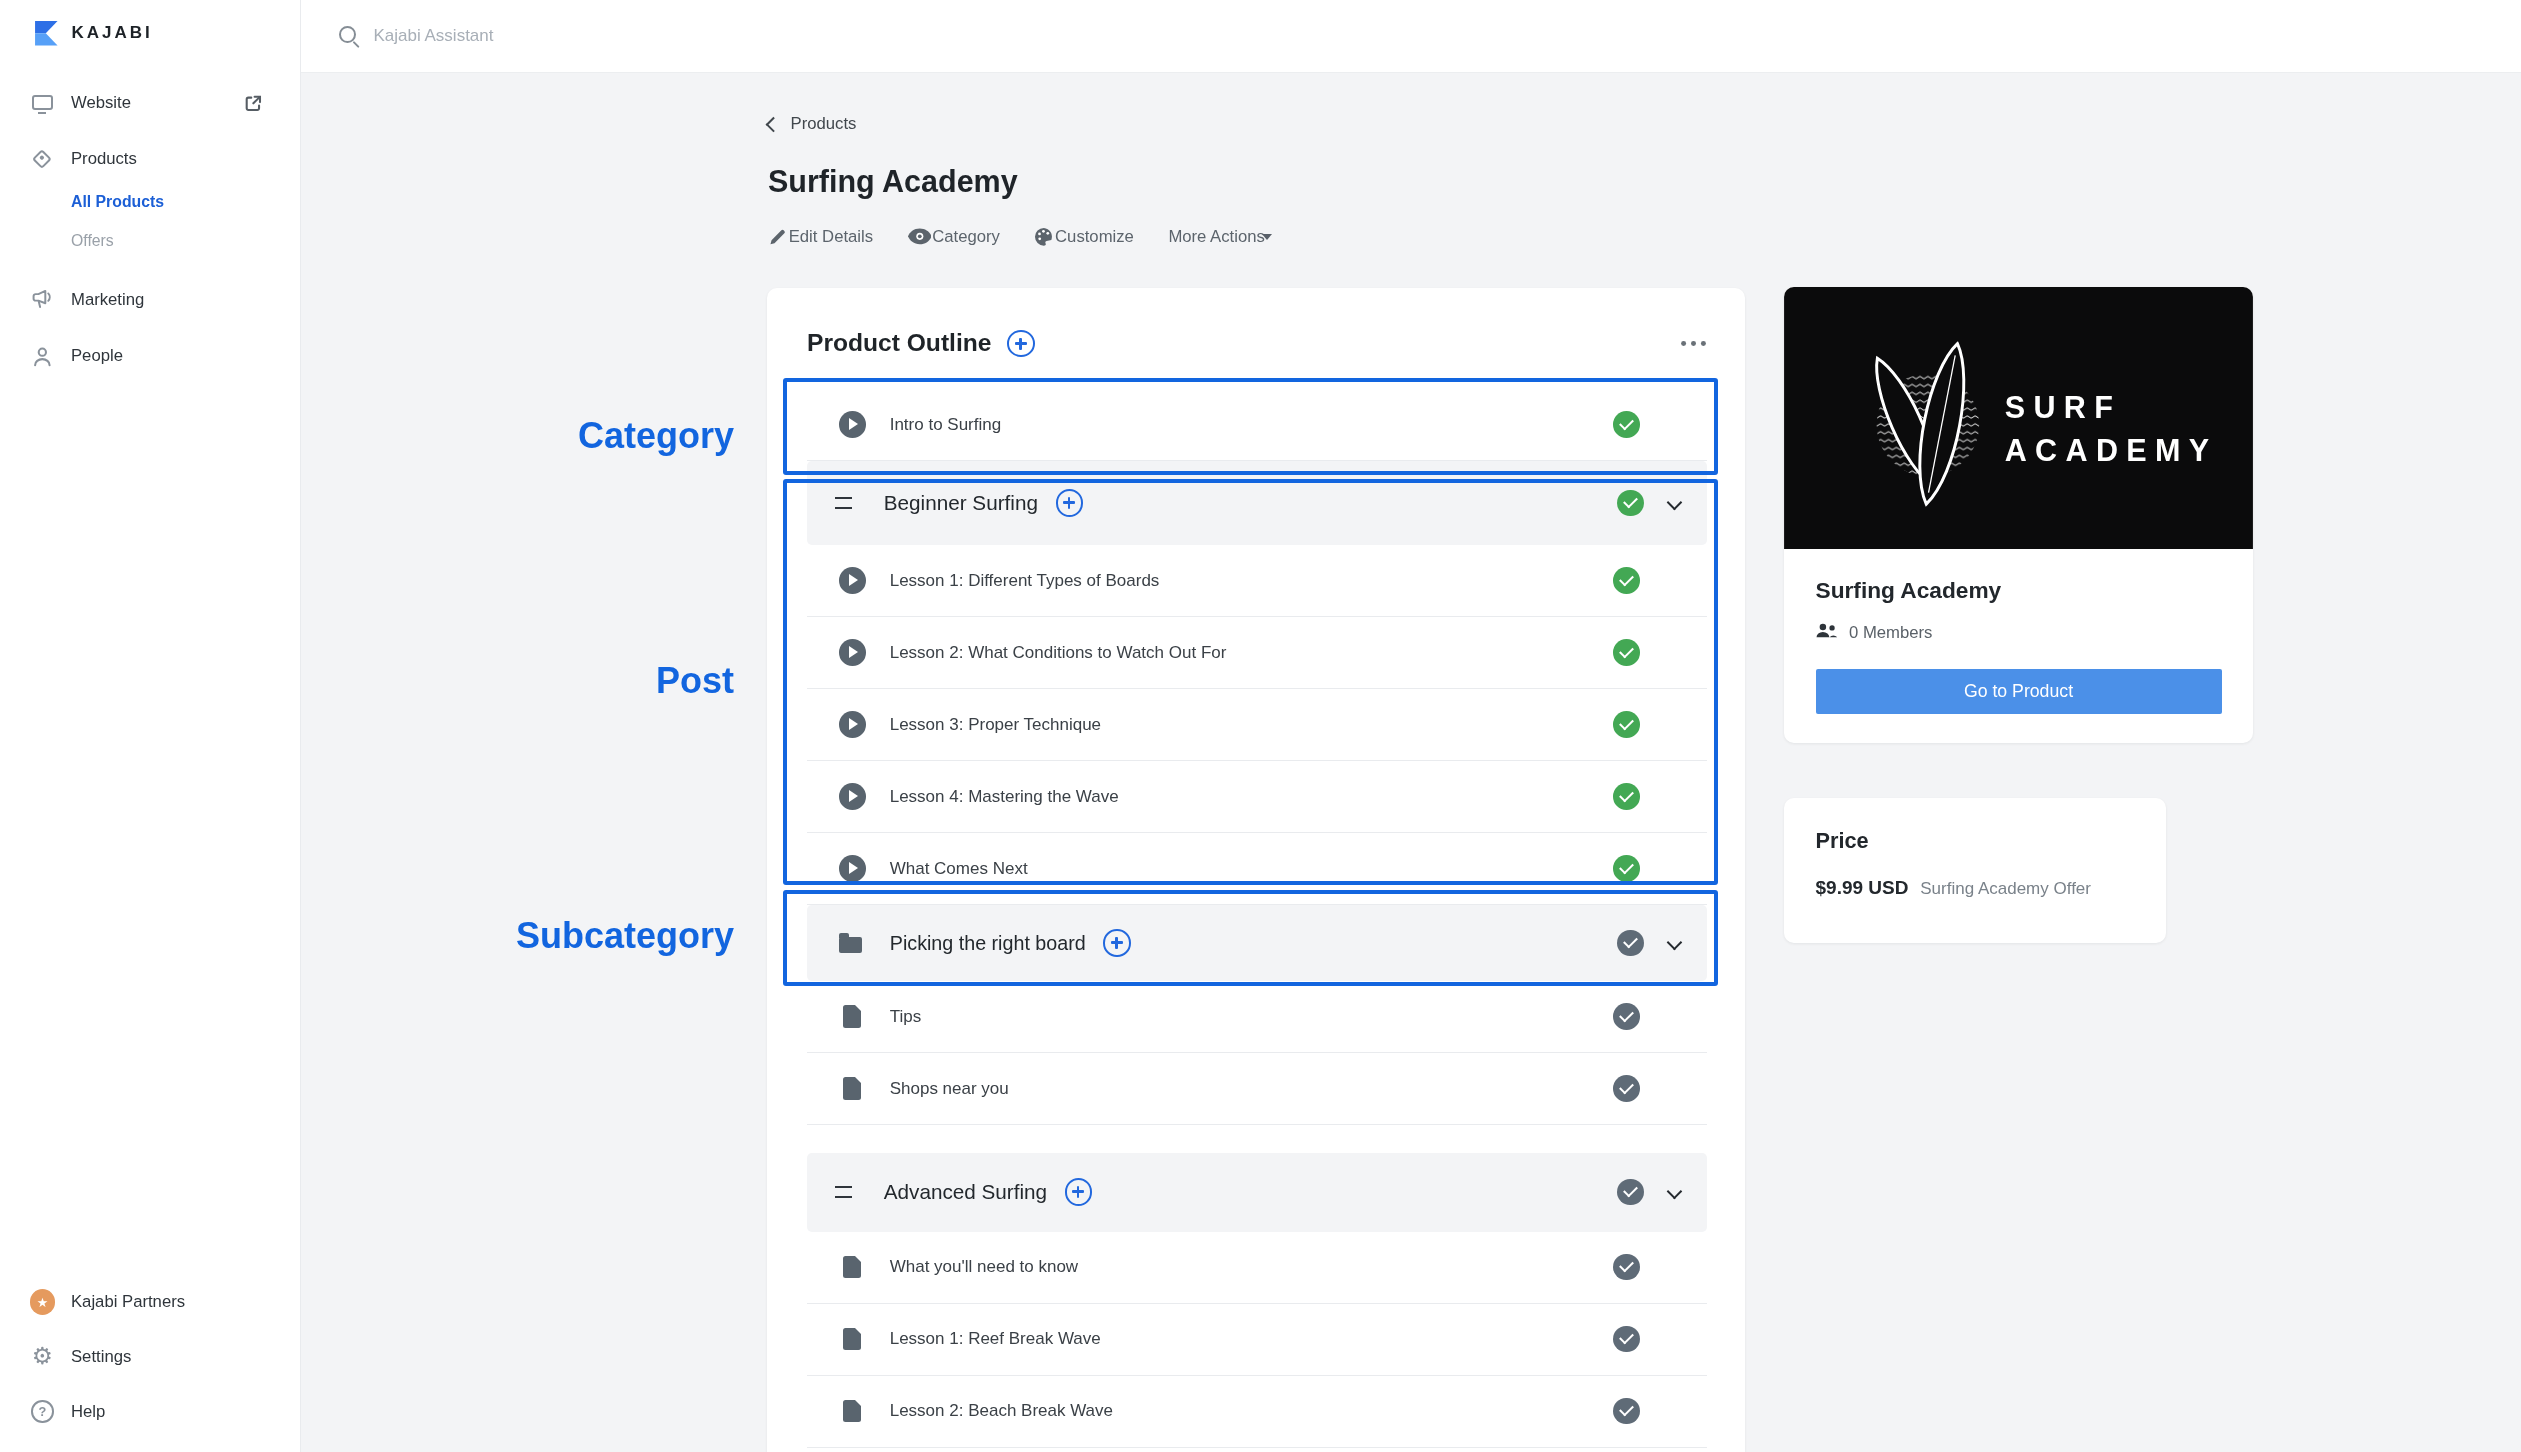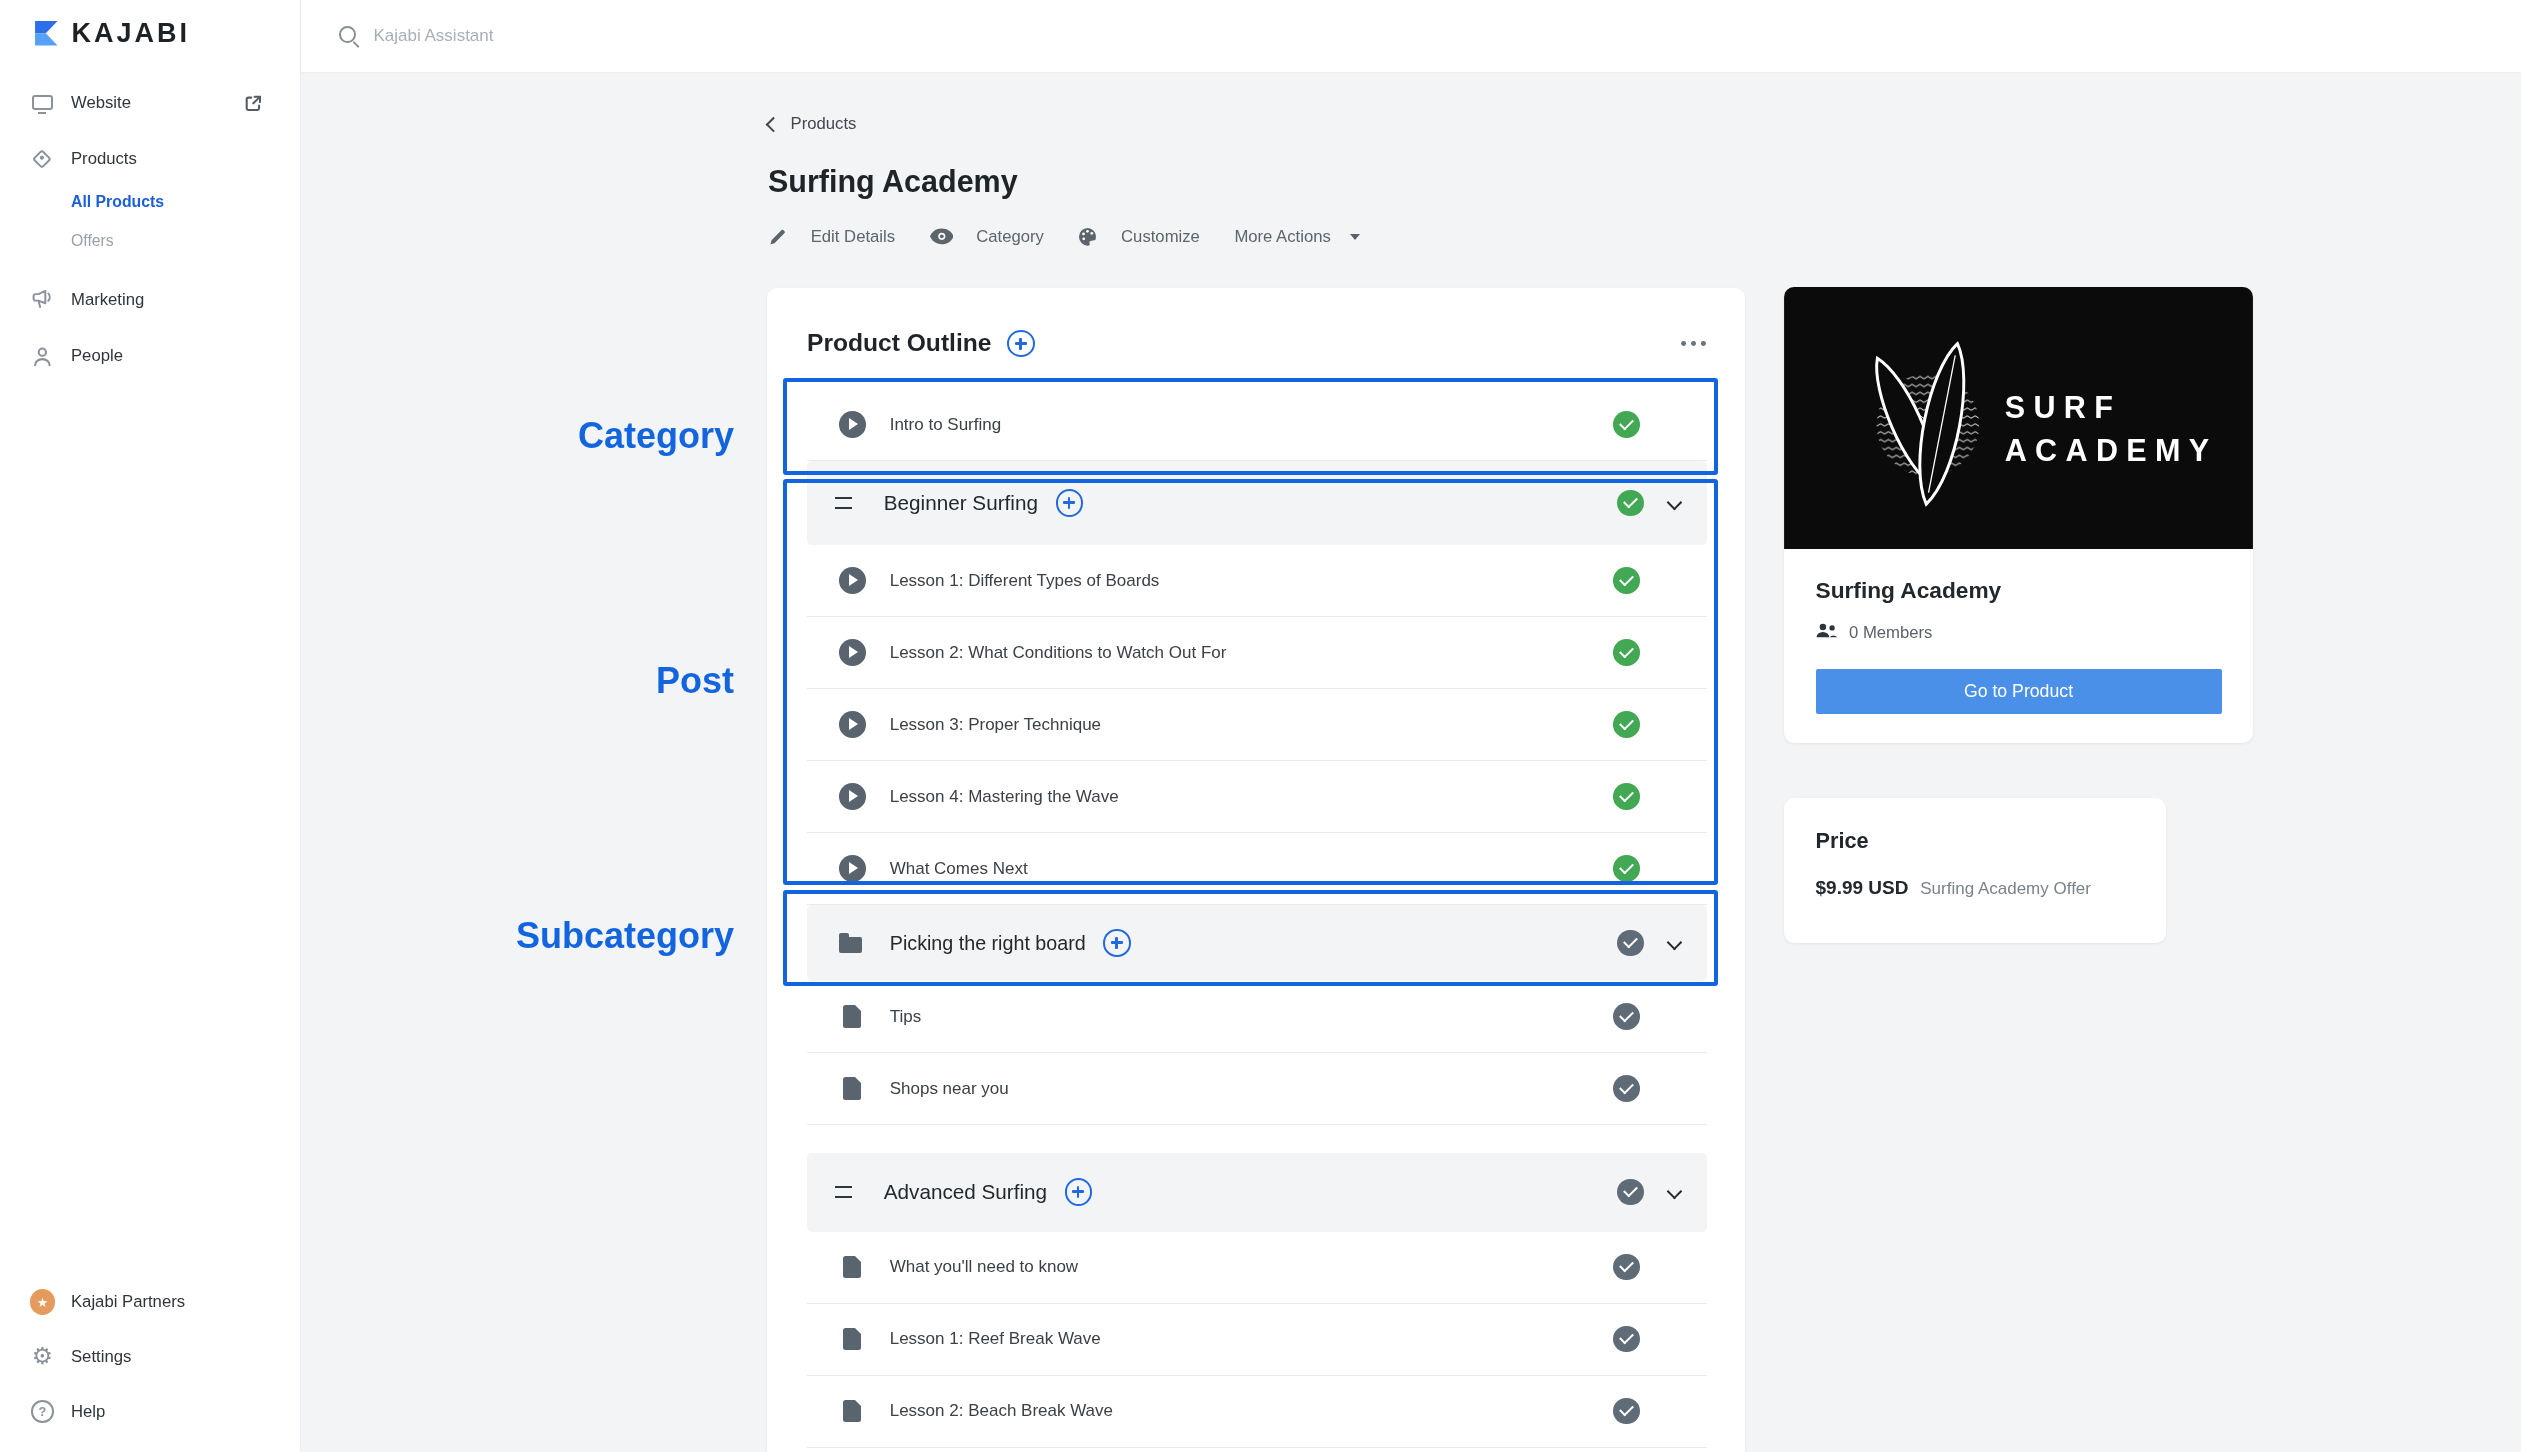--- a/index.html
+++ b/index.html
@@ -2,21 +2,21 @@
 <html><head>
 <meta charset="utf-8">
 <style>
   * { margin:0; padding:0; box-sizing:border-box; }
   html,body { width:2522px; height:1453px; font-family:"Liberation Sans", sans-serif; }
   .stage { position:relative; width:2522px; height:1453px; background:#f3f4f6; overflow:hidden; }
 
   
   .sidebar { position:absolute; left:0; top:0; width:301px; height:1453px; background:#fff; border-right:1px solid #e9ebee; z-index:10; }
   .logo-row { display:flex; align-items:center; gap:11.8px; padding:15.8px 0 0 33px; height:51px; }
-  .logo-text { font-size:27px; font-weight:800; letter-spacing:3px; color:#1d2227; }
+  .logo-text { font-size:17px; font-weight:800; letter-spacing:3px; color:#1d2227; }
   .nav-row { display:flex; align-items:center; height:37px; padding-left:29.6px; cursor:pointer; position:relative; }
   .nav-ico { width:25.6px; display:flex; justify-content:center; align-items:center; margin-right:15.8px; flex:0 0 25.6px; }
   .nav-label { font-size:16.7px; font-weight:500; color:#2f353b; }
   .nav-sub { display:flex; align-items:center; height:33px; padding-left:71px; cursor:pointer; }
   .nav-sub .nav-label { font-size:15.8px; }
   .nav-sub.active .nav-label { color:#1c5fd6; font-weight:700; }
   .nav-sub.muted .nav-label { color:#9aa1a9; font-weight:500; }
   .ext-ico { position:absolute; right:37px; top:9.9px; }
   .side-footer { position:absolute; left:0; bottom:17.7px; width:100%; }
   .side-footer .nav-row { height:47px; }
@@ -40,21 +40,21 @@
   .search-input { border:none; outline:none; margin-left:13.8px; font-size:17px; color:#2f353b; width:690px; font-family:"Liberation Sans", sans-serif; background:transparent; }
   .search-input::placeholder { color:#a8afb7; }
 
   
   .main { position:absolute; left:301px; top:73px; right:0; bottom:0; }
   .breadcrumb { position:absolute; left:467px; top:41px; display:flex; align-items:center; gap:11.8px; cursor:pointer; }
   .bchev { width:10.8px; height:10.8px; border-left:2.4px solid #41474d; border-bottom:2.4px solid #41474d; transform:rotate(45deg); margin-top:1px; }
   .bc-label { font-size:16.7px; font-weight:500; color:#41474d; }
   .page-title { position:absolute; left:467px; top:91px; font-size:30.5px; font-weight:700; color:#1f2429; }
   .actions { position:absolute; left:467px; top:146px; height:35px; display:flex; align-items:center; gap:14.8px; }
-  .action { display:flex; align-items:center; gap:23px; cursor:pointer; padding-right:19.7px; }
+  .action { display:flex; align-items:center; gap:1px; cursor:pointer; padding-right:19.7px; }
   .action-label { font-size:16.7px; font-weight:500; color:#5c646c; }
   .caret { width:0; height:0; border-left:5.9px solid transparent; border-right:5.9px solid transparent; border-top:6.9px solid #596069; margin-left:-3.9px; }
 
   
   .card { background:#fff; border-radius:9.9px; box-shadow:0 1px 3px rgba(20,24,28,.07); }
   .outline-card { position:absolute; left:466px; top:215px; width:978px; height:1241px; }
   .outline-head { display:flex; align-items:center; height:101px; padding:9.9px 37px 0 40px; }
   .outline-title { font-size:24.6px; font-weight:700; color:#1f2428; }
   .dots { width:4.9px; height:4.9px; border-radius:50%; background:#6a7178; box-shadow:9.9px 0 0 #6a7178, -9.9px 0 0 #6a7178; margin-left:auto; margin-right:11.8px; cursor:pointer; }
   .olist { margin:0 38px 0 40px; }

